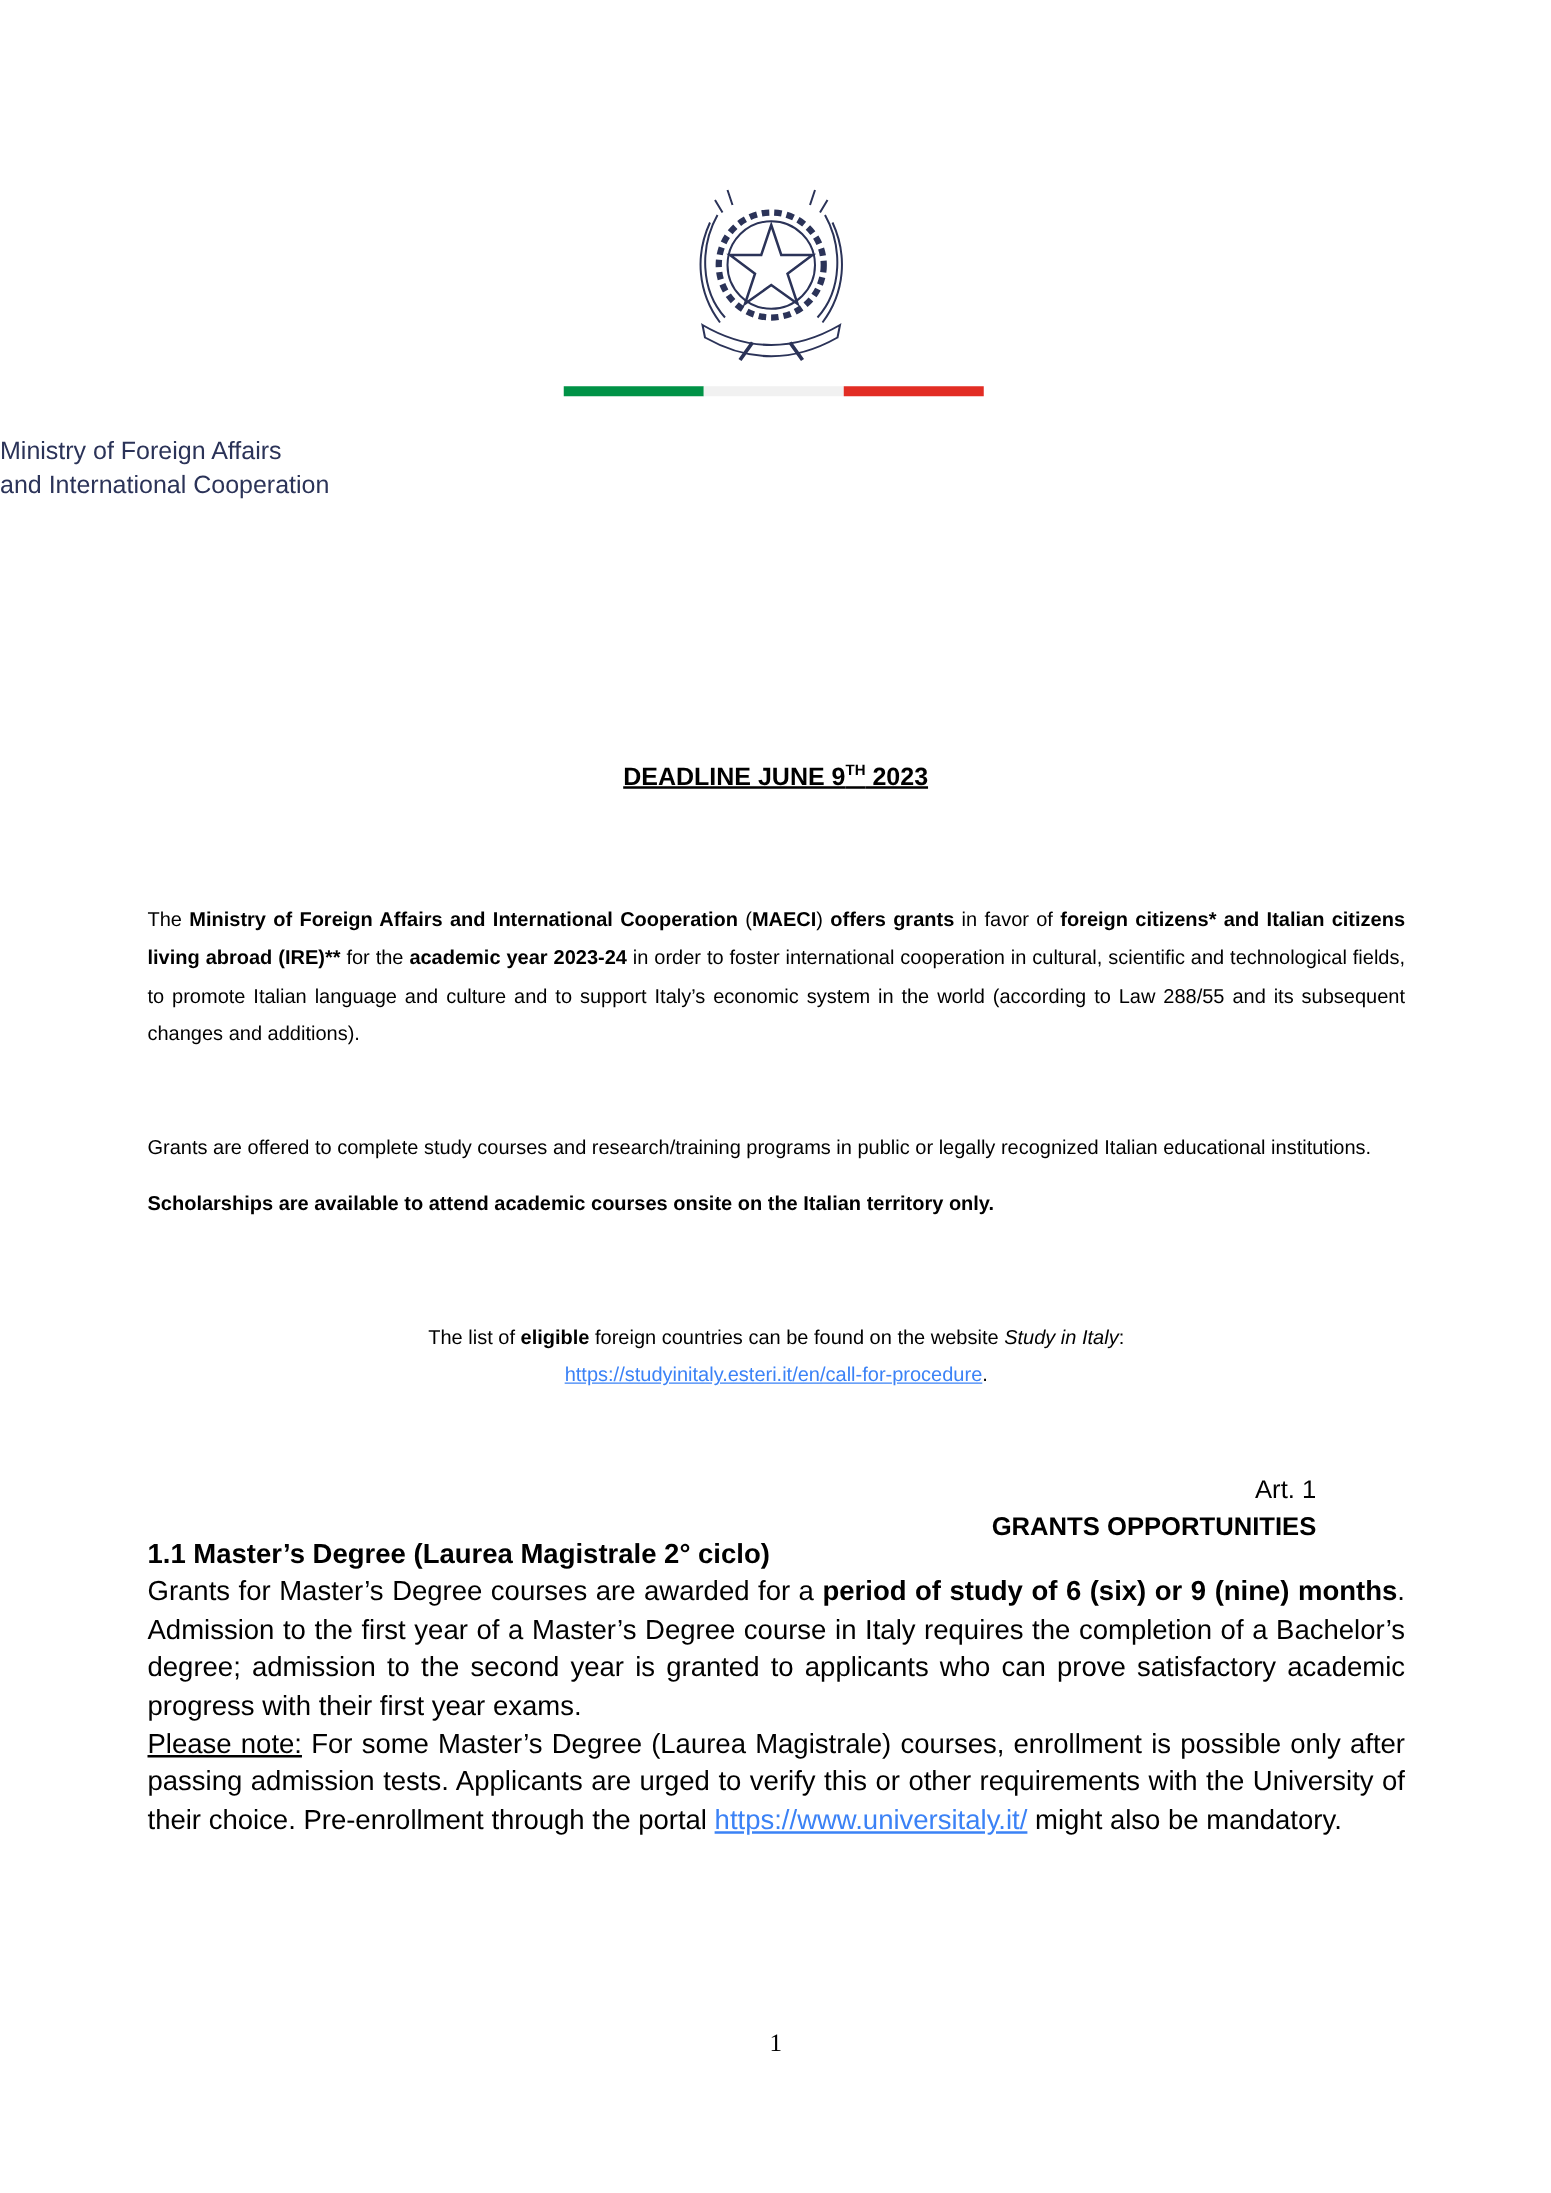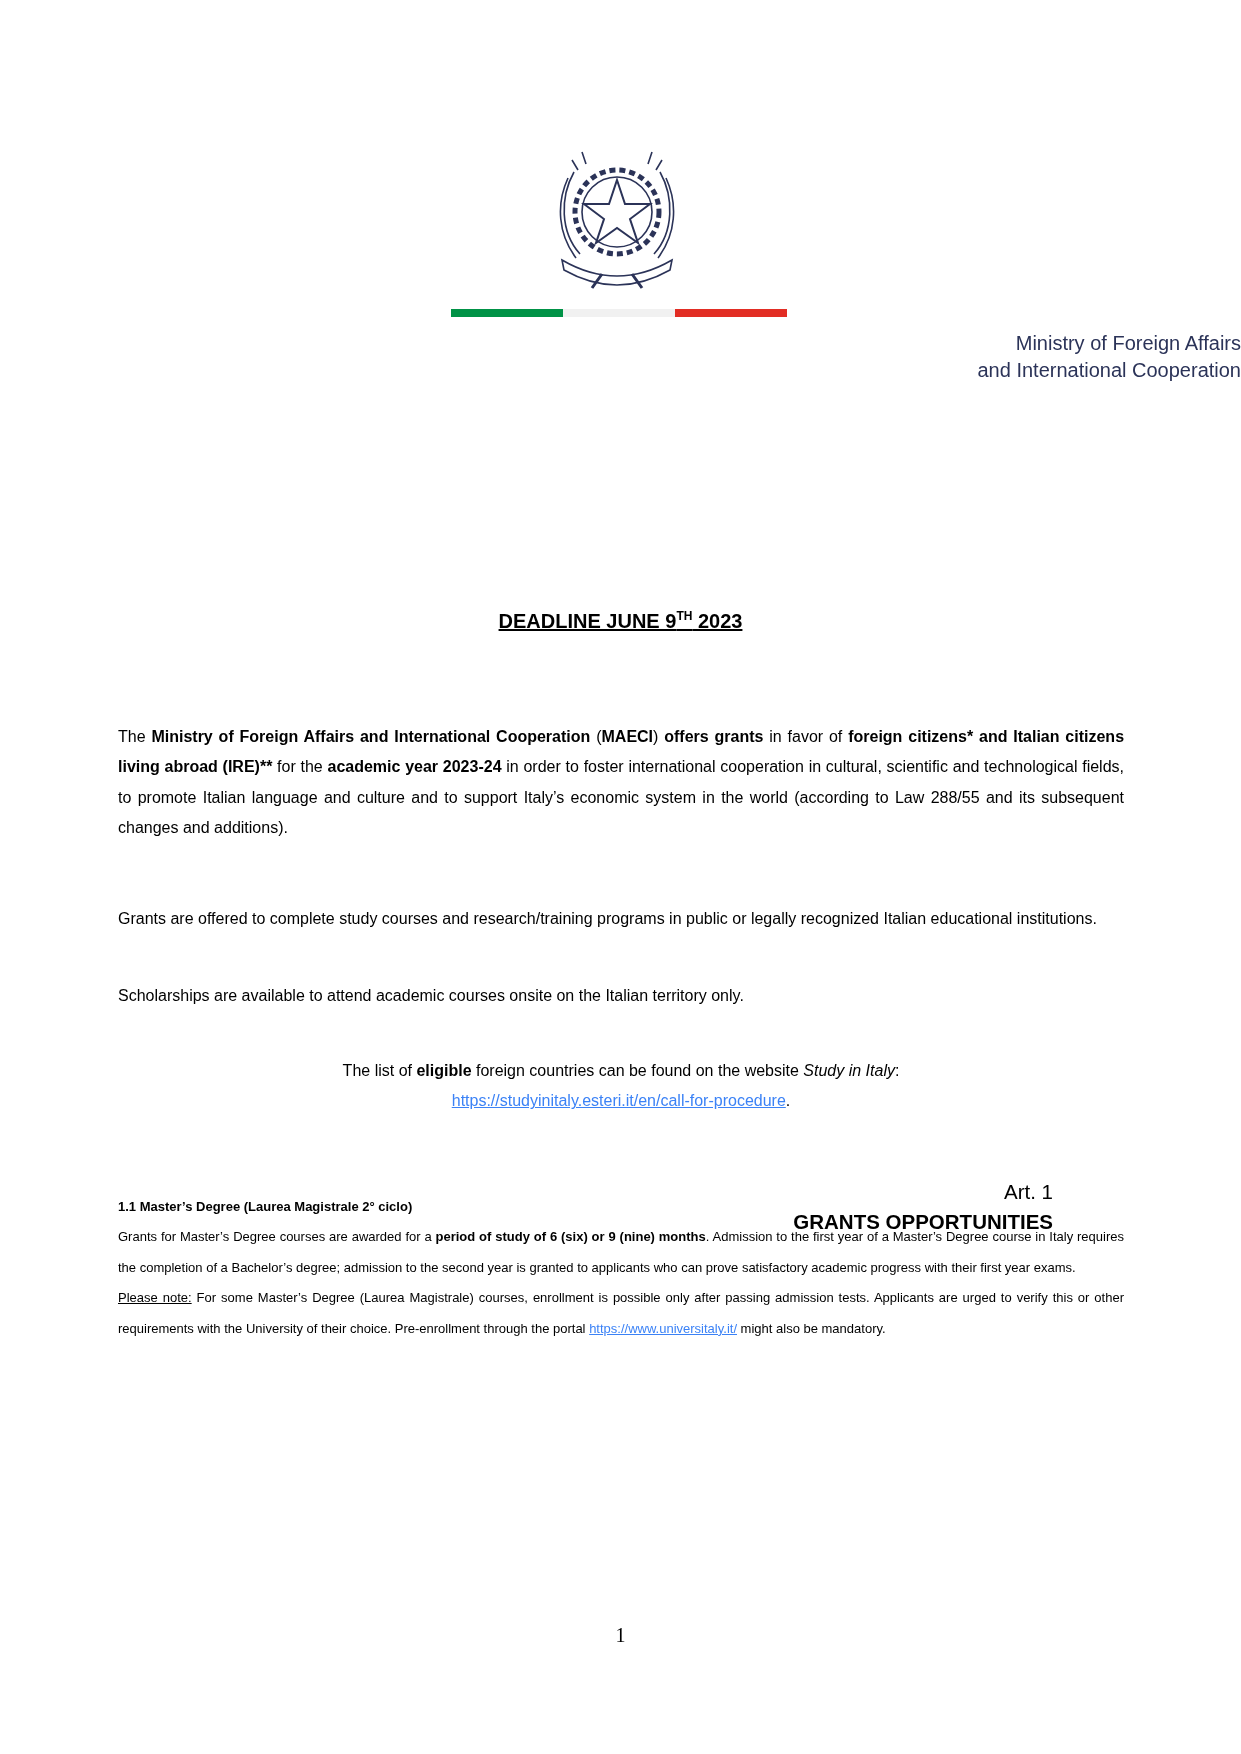--- a/index.html
+++ b/index.html
@@ -3,40 +3,40 @@
 <meta charset="utf-8">
 <style>
   html, body { margin: 0; padding: 0; background: #ffffff; }
   body { width: 1241px; height: 1754px; position: relative; overflow: hidden;
          font-family: "Liberation Sans", sans-serif; color: #000; }
   .page { position: absolute; left: 0; top: 0; width: 1241px; height: 1754px; }
 
   .emblem { position: absolute; left: 552px; top: 142px; width: 130px; height: 150px; }
   .flag { position: absolute; left: 451px; top: 309px; width: 336px; height: 8px; display: flex; }
   .flag span { flex: 1; height: 8px; }
-  .ministry { position: absolute; left: 0; width: 1241px; top: 330px; text-align: right;
+  .ministry { position: absolute; left: 0; width: 1241px; top: 348px; text-align: left;
               color: #2b3358; font-size: 20px; line-height: 27px; }
 
   .title-block { position: absolute; left: 0; width: 1241px; top: 479px; text-align: center;
                  font-weight: bold; font-size: 20px; line-height: 30px; }
   .deadline { position: absolute; left: 0; width: 1241px; top: 601px; text-align: center;
               font-weight: bold; font-size: 20px; line-height: 30px; text-decoration: underline; }
   .deadline sup { font-size: 12px; }
 
   .body { position: absolute; left: 118px; width: 1006px; font-size: 16px; line-height: 30.4px; text-align: justify; }
   .p1 { top: 722px; }
   .p2 { top: 904px; }
-  .p3 { top: 981px; font-weight: normal; }
+  .p3 { top: 949px; font-weight: bold; }
   .p4 { top: 1056px; text-align: center; }
   .link { color: #3b82f6; text-decoration: underline; }
 
   .art { position: absolute; left: 0; width: 1053px; top: 1177px; text-align: right; font-size: 20.5px; line-height: 30px; }
   .art .h { font-weight: bold; }
 
-  .sec { position: absolute; left: 118px; width: 1006px; top: 1192px; font-size: 13px; line-height: 30.4px; text-align: justify; }
+  .sec { position: absolute; left: 118px; width: 1006px; top: 1228px; font-size: 22px; line-height: 30.4px; text-align: justify; }
   .sec .head { font-weight: bold; }
   .u { text-decoration: underline; }
 
   .pagenum { position: absolute; left: 0; width: 1241px; top: 1624px; text-align: center;
              font-family: "Liberation Serif", serif; font-size: 20px; }
 </style>
 </head>
 <body>
 
 <div class="page">

